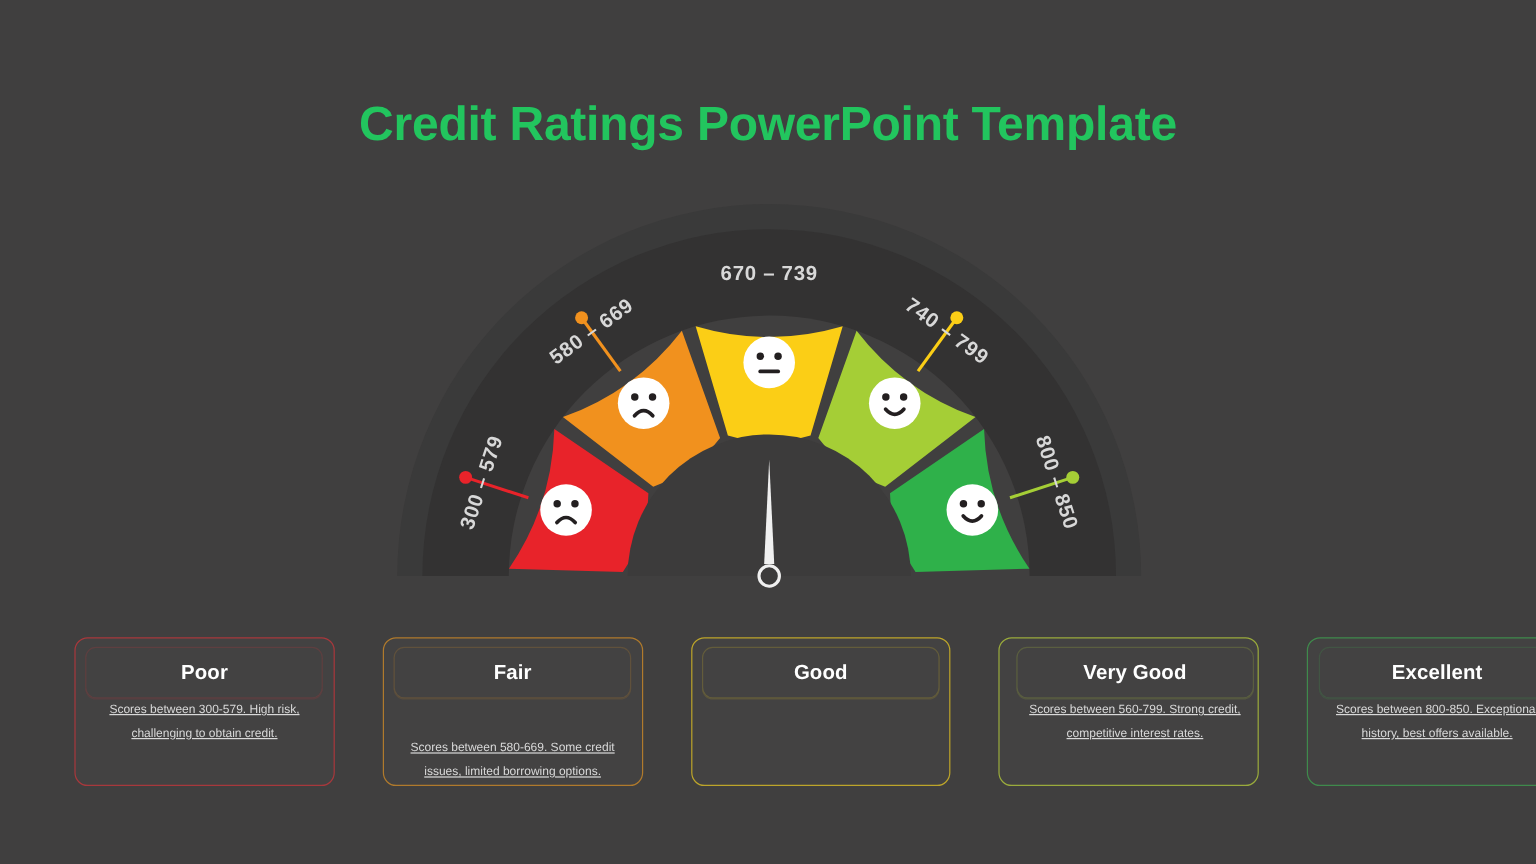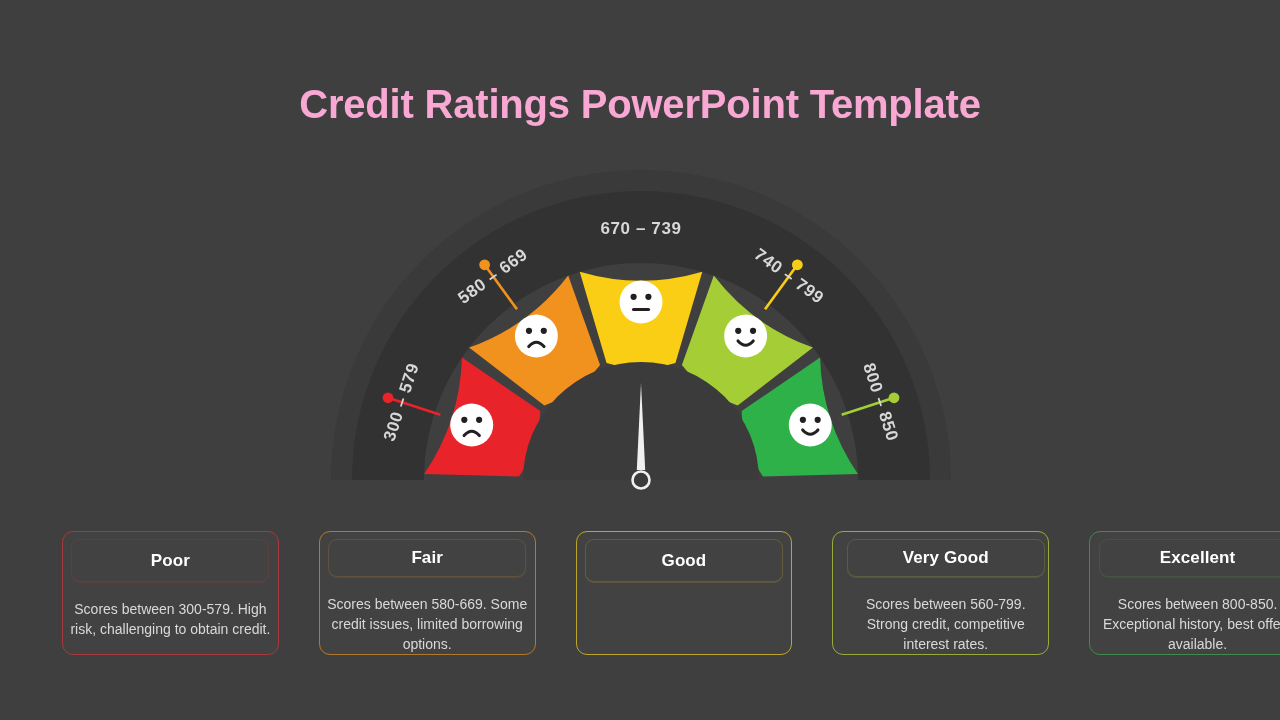--- a/index.html
+++ b/index.html
@@ -17,21 +17,21 @@
 
   
   #page-title {
     position: absolute;
     top: 78px;
     left: 0;
     width: 1280px;
     text-align: center;
     font-size: 40px;
     font-weight: bold;
-    color: #f9a8d4;
+    color: #22c55e;
     letter-spacing: -0.2px;
     line-height: 52px;
   }
 
   
   #gauge-wrap {
     position: absolute;
     left: 311px;
     top: 160px;
     width: 660px;
@@ -75,26 +75,27 @@
     align-items: center;
     justify-content: center;
   }
   .card-title {
     font-size: 17px;
     font-weight: bold;
     color: #ffffff;
     letter-spacing: 0.1px;
   }
   .card-body {
-    margin-top: 17px;
+    margin-top: 0;
     width: 200px;
     text-align: center;
-    font-size: 14px;
+    font-size: 10px;
     line-height: 20px;
     color: #d9d9d9;
+    text-decoration: underline;
   }
 </style>
 </head>
 <body>
 
 <div id="page-title">Credit Ratings PowerPoint Template</div>
 
 <div id="gauge-wrap">
   <svg id="gauge-svg" width="660" height="340" viewBox="0 0 660 340">
     <defs>

